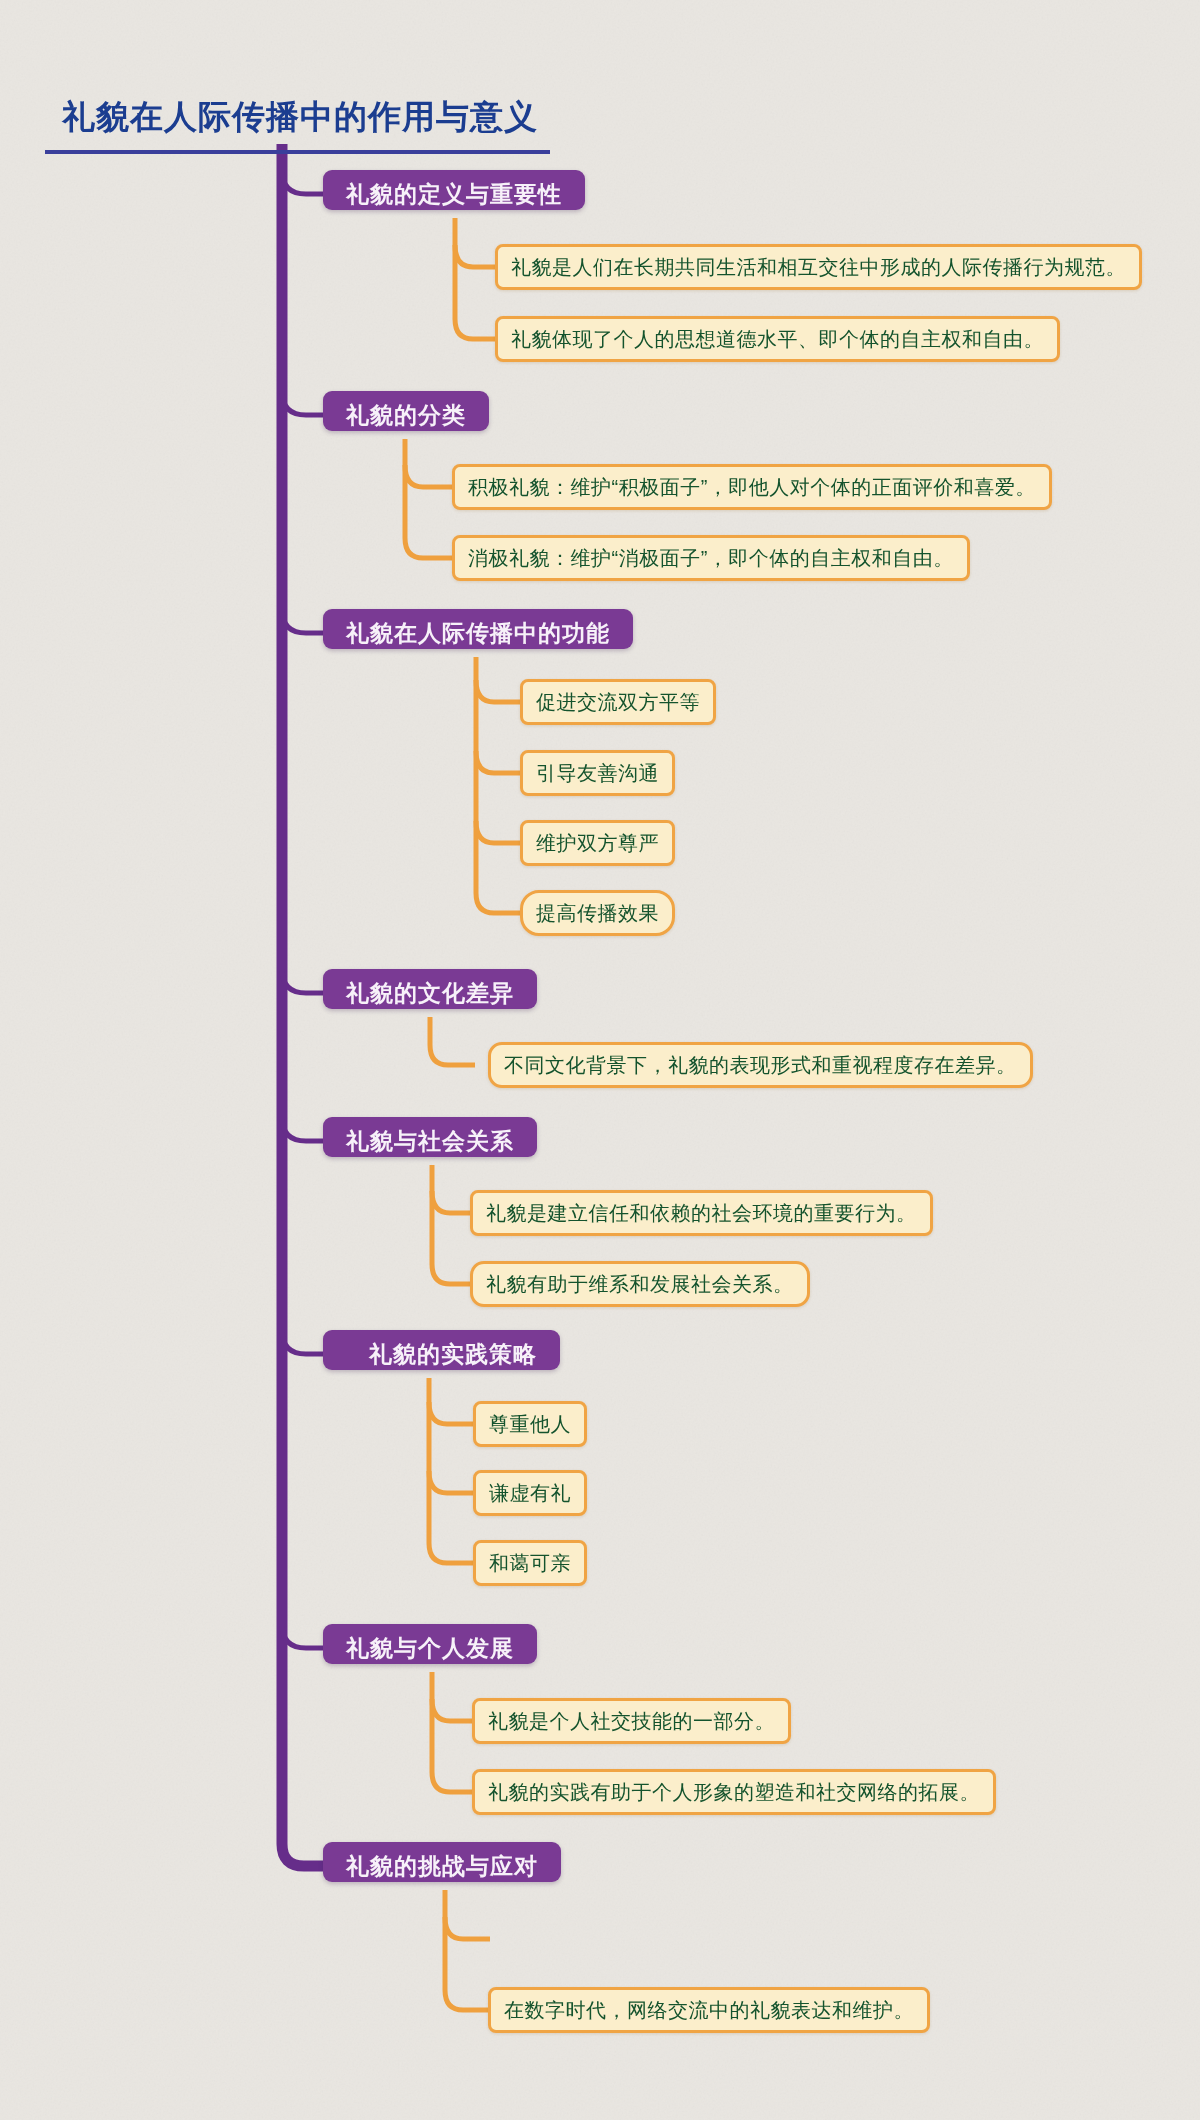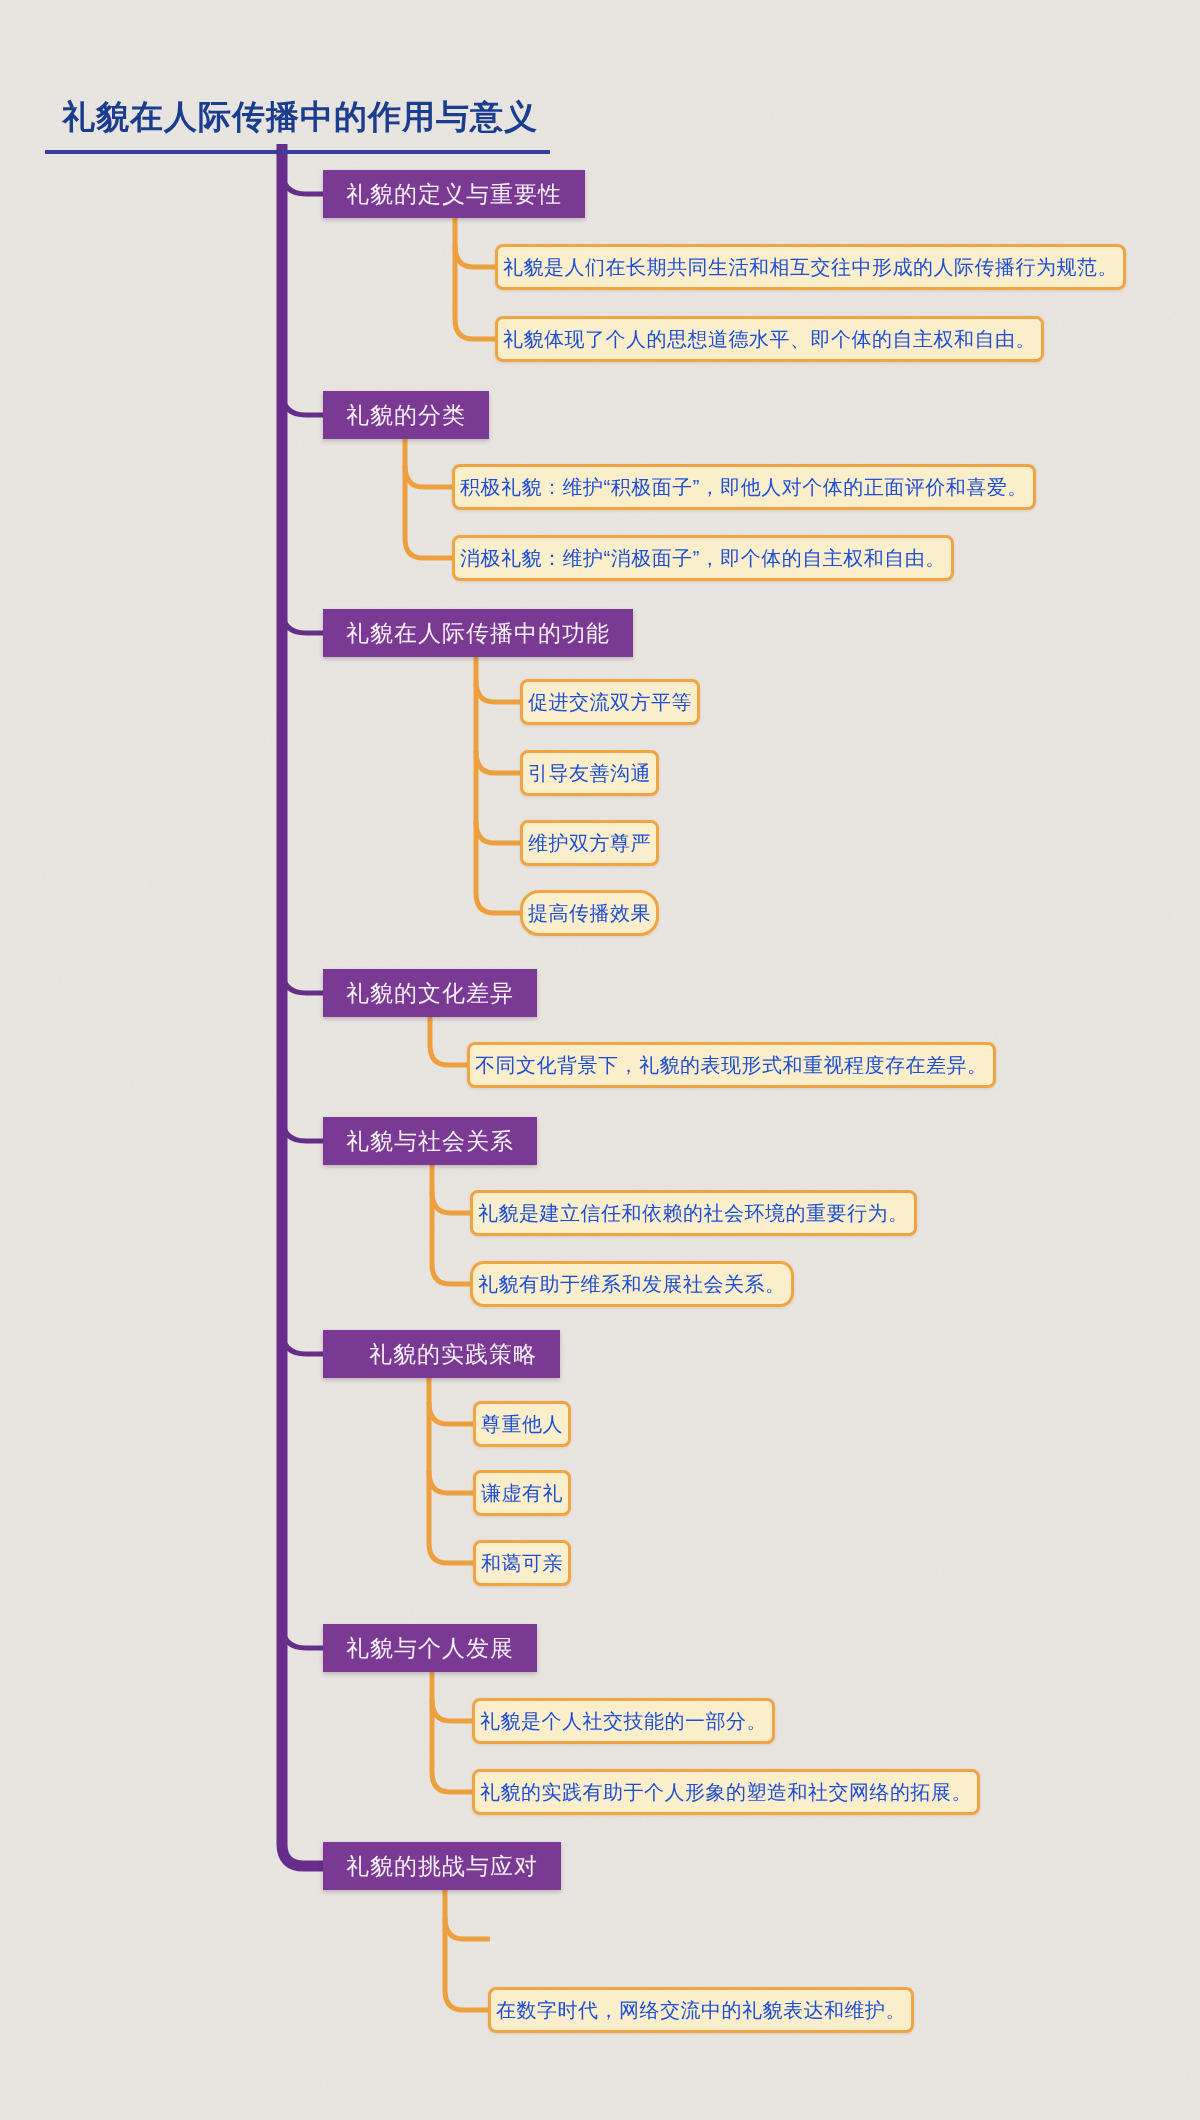--- a/index.html
+++ b/index.html
@@ -13,31 +13,31 @@
   #connectors{z-index:2;}
   #nodes{z-index:3;}
   .map-title{
     position:absolute;left:45px;top:95px;
     font-size:33px;font-weight:bold;color:#1b3d90;
     letter-spacing:1px;white-space:nowrap;
     padding:0 12px 10px 17px;
     border-bottom:4px solid #3a3f9b;
   }
   .branch{
-    position:absolute;height:48px;line-height:48px;
+    position:absolute;height:40px;line-height:48px;
     padding:0 23px;box-sizing:content-box;
     background:#7a3a94;color:#f7f1f9;
-    font-size:23px;font-weight:400;letter-spacing:1px;white-space:nowrap;
-    border-radius:0;
+    font-size:23px;font-weight:700;letter-spacing:1px;white-space:nowrap;
+    border-radius:9px;
     box-shadow:0 2px 4px rgba(60,30,80,0.25);
   }
   .leaf{
     position:absolute;height:40px;line-height:40px;
-    padding:0 5px;
-    background:#fbeecb;color:#1d4ed8;
+    padding:0 13px;
+    background:#fbeecb;color:#14532d;
     border:3px solid #f0a444;border-radius:8px;
     font-size:20px;letter-spacing:0.5px;white-space:nowrap;
     box-shadow:0 1px 3px rgba(150,100,30,0.18);
   }
 </style>
 </head>
 <body>
 
 <svg class="layer" id="texture" width="1200" height="2120" viewBox="0 0 1200 2120" aria-hidden="true">
   <filter id="paperNoise">
@@ -102,21 +102,21 @@
   <div class="leaf" style="left:452px;top:464px;">积极礼貌：维护“积极面子”，即他人对个体的正面评价和喜爱。</div>
   <div class="leaf" style="left:452px;top:535px;">消极礼貌：维护“消极面子”，即个体的自主权和自由。</div>
 
   <div class="branch" style="left:323px;top:609px;">礼貌在人际传播中的功能</div>
   <div class="leaf" style="left:520px;top:679px;">促进交流双方平等</div>
   <div class="leaf" style="left:520px;top:750px;">引导友善沟通</div>
   <div class="leaf" style="left:520px;top:820px;">维护双方尊严</div>
   <div class="leaf" style="left:520px;top:890px;border-radius:19px;">提高传播效果</div>
 
   <div class="branch" style="left:323px;top:969px;">礼貌的文化差异</div>
-  <div class="leaf" style="left:467px;top:1042px;">不同文化背景下，礼貌的表现形式和重视程度存在差异。</div>
+  <div class="leaf" style="left:488px;top:1042px;border-radius:14px;">不同文化背景下，礼貌的表现形式和重视程度存在差异。</div>
 
   <div class="branch" style="left:323px;top:1117px;">礼貌与社会关系</div>
   <div class="leaf" style="left:470px;top:1190px;">礼貌是建立信任和依赖的社会环境的重要行为。</div>
   <div class="leaf" style="left:470px;top:1261px;border-radius:14px;">礼貌有助于维系和发展社会关系。</div>
 
   <div class="branch" style="left:323px;top:1330px;padding-left:46px;">礼貌的实践策略</div>
   <div class="leaf" style="left:473px;top:1401px;">尊重他人</div>
   <div class="leaf" style="left:473px;top:1470px;">谦虚有礼</div>
   <div class="leaf" style="left:473px;top:1540px;">和蔼可亲</div>
 

